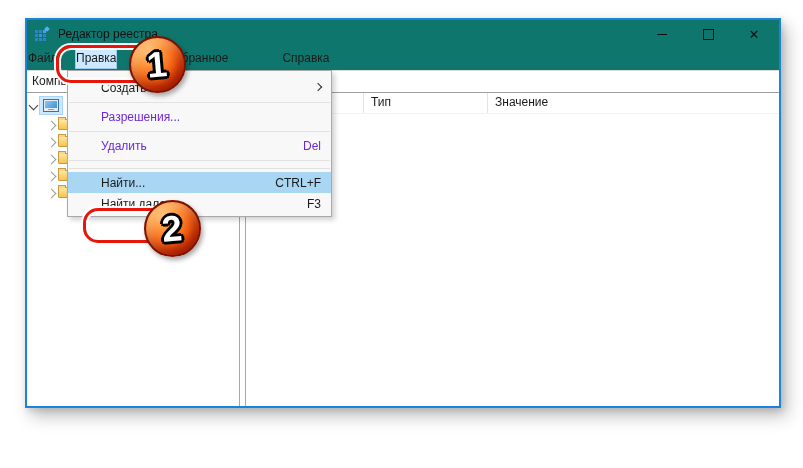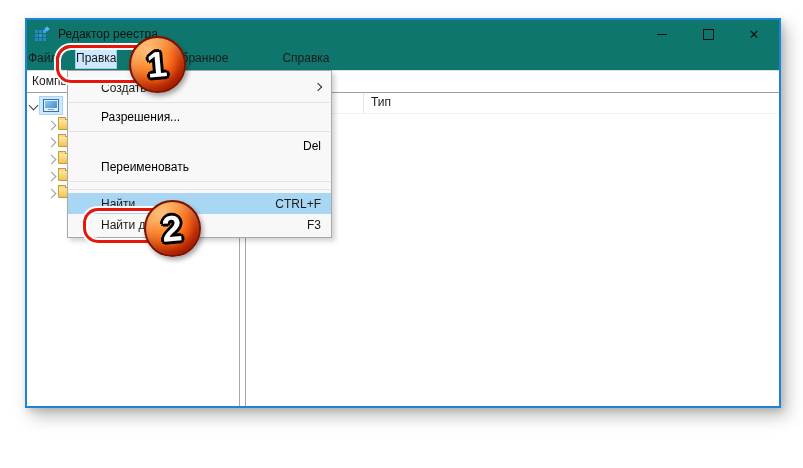--- a/index.html
+++ b/index.html
@@ -69,21 +69,21 @@
   .folder::before{content:'';position:absolute;top:-3px;left:-1px;width:6px;height:2px;
                   background:#f8d887;border:1px solid #c99b3f;border-bottom:none;}
 
   
   .dropdown{position:absolute;left:67px;top:70px;width:265px;box-sizing:border-box;z-index:5;
             background:#f8f8f8;border:1px solid #a8a8a8;padding:6px 0 2px 0;
             box-shadow:3px 3px 5px rgba(0,0,0,.18);font-size:12px;}
   .mi{height:21px;display:flex;align-items:center;padding:0 10px 0 33px;position:relative;}
   .mi .lbl{flex:1;white-space:nowrap;}
   .mi .sc{margin-left:auto;}
-  .mi.disabled .lbl,.mi.disabled .sc{color:#000000;}
+  .mi.disabled .lbl,.mi.disabled .sc{color:#6d28d9;}
   .mi.hl{background:#a9d6f3;}
   .mi .sub{position:absolute;right:10px;top:7px;width:5px;height:5px;
            border-right:1.4px solid #2a2a2a;border-bottom:1.4px solid #2a2a2a;transform:rotate(-45deg);}
   .msep{height:8px;position:relative;}
   .msep::after{content:'';position:absolute;left:1px;right:1px;top:4px;border-top:1px solid #e2e2e2;}
 
   
   .ring{position:absolute;border:3px solid #e8150a;border-radius:15px;z-index:20;
         box-shadow:0 0 0 2px rgba(255,255,255,.95),inset 0 0 0 2px rgba(255,255,255,.95);}
   .ring-1{left:56px;top:45px;width:106px;height:32px;}
@@ -161,42 +161,41 @@
           <span class="folder"></span>
         </div>
       </div>
 
       <div class="splitter"></div>
 
       <div class="list">
         <div class="list-header">
           <span class="lh-cell lh-name"></span>
           <span class="lh-cell lh-type">Тип</span>
+          <span class="lh-cell lh-value">Значение</span>
         </div>
         <div class="list-body"></div>
       </div>
 
     </div>
   </div>
 
   <div class="dropdown">
     <div class="mi">
       <span class="lbl">Создать</span>
       <span class="sub"></span>
     </div>
     <div class="msep"></div>
     <div class="mi disabled">
       <span class="lbl">Разрешения...</span>
     </div>
     <div class="msep"></div>
     <div class="mi disabled">
+      <span class="lbl">Удалить</span>
       <span class="sc">Del</span>
-    </div>
-    <div class="mi disabled">
-      <span class="lbl">Переименовать</span>
     </div>
     <div class="msep"></div>
     <div class="msep"></div>
     <div class="mi hl">
       <span class="lbl">Найти...</span>
       <span class="sc">CTRL+F</span>
     </div>
     <div class="mi">
       <span class="lbl">Найти далее</span>
       <span class="sc">F3</span>

